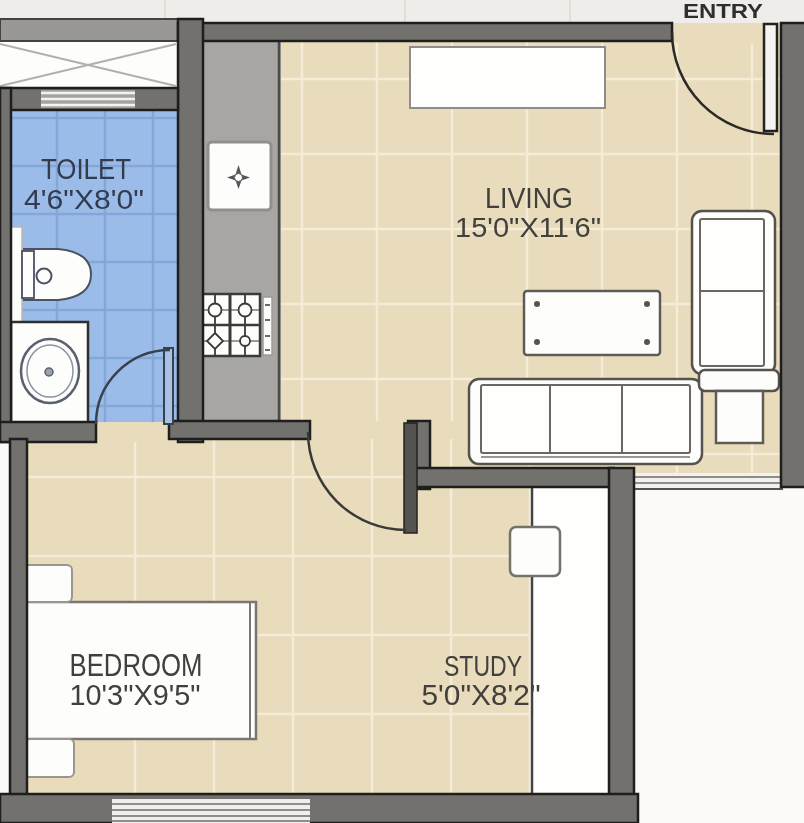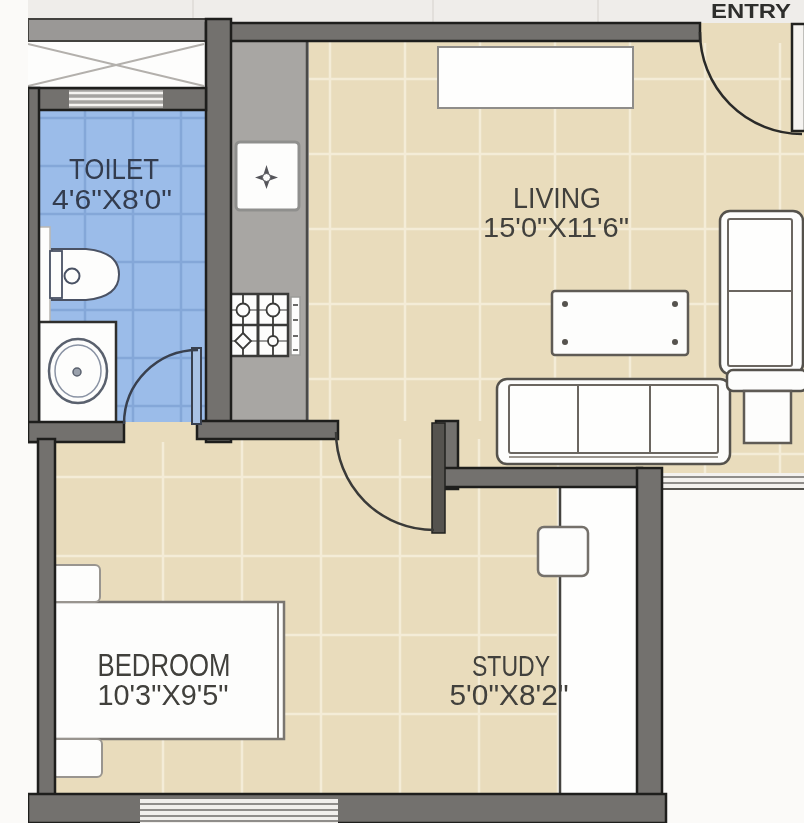--- a/index.html
+++ b/index.html
@@ -1,16 +1,16 @@
 <!DOCTYPE html>
 <html><head>
 <meta charset="utf-8">
 <style>
 html,body{margin:0;padding:0;background:#fbfaf8;}
-#plan{width:740px;height:823px;position:relative;font-family:"Liberation Sans",sans-serif;margin-left:28px;}
+#plan{width:740px;height:823px;position:relative;font-family:"Liberation Sans",sans-serif;}
 svg{display:block;filter:blur(0.5px);}
 </style>
 </head>
 <body>
 <div id="plan">
 <svg width="804" height="823" viewBox="0 0 804 823" xmlns="http://www.w3.org/2000/svg" font-family="Liberation Sans, sans-serif">
 
 <rect x="0" y="0" width="804" height="823" fill="#fbfaf8"></rect>
 
 <g>

